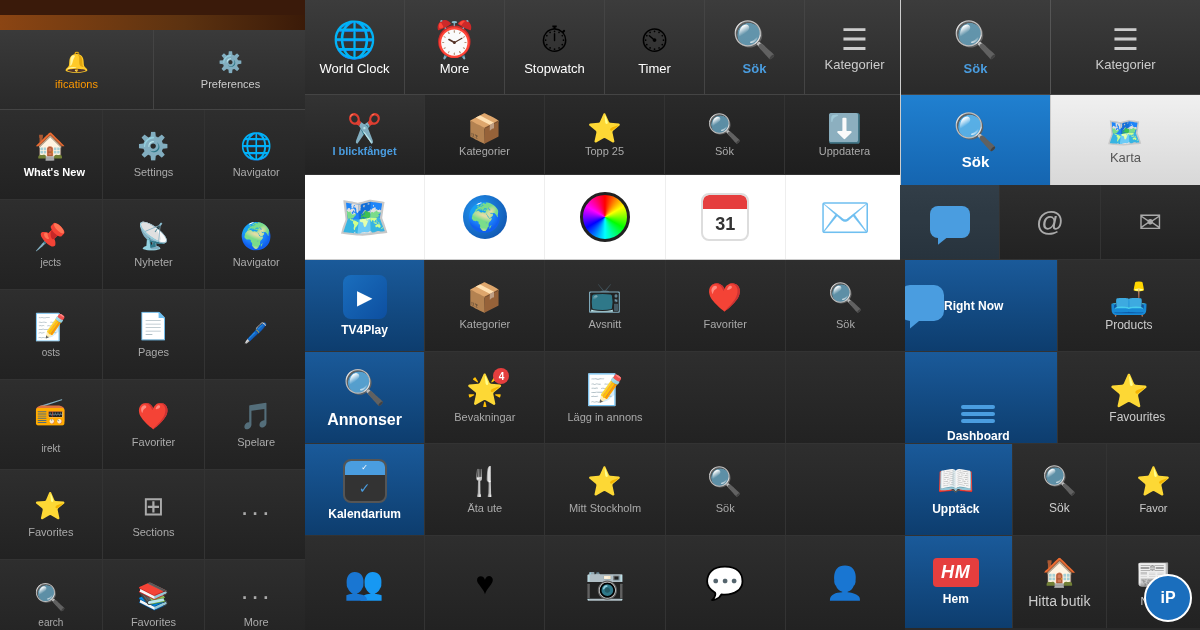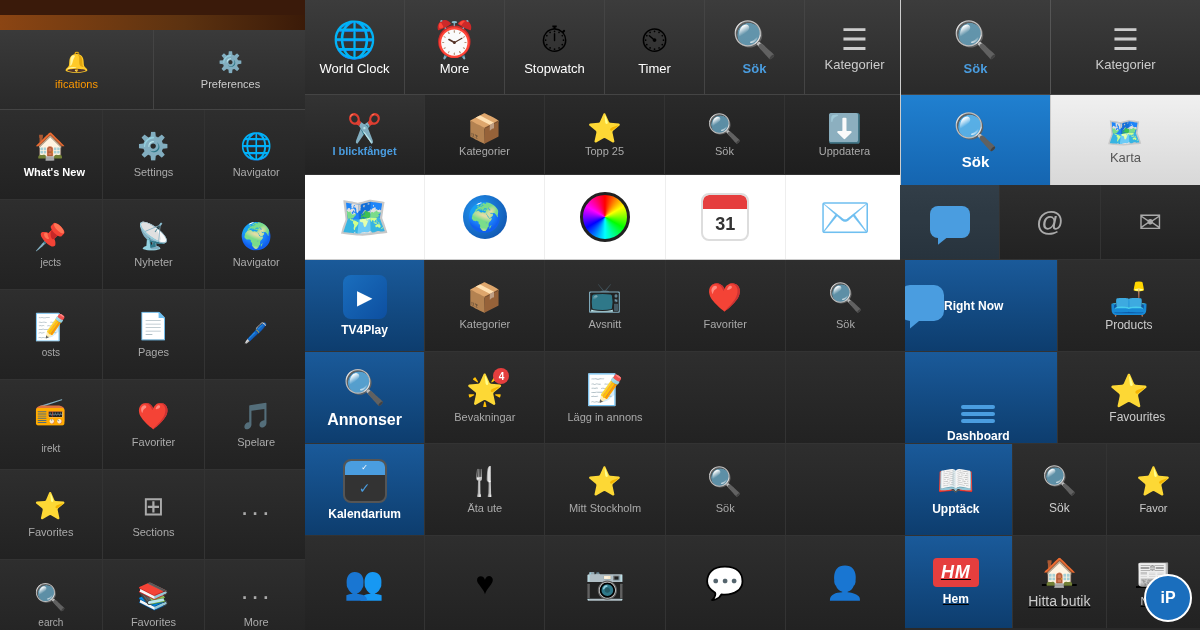--- a/index.html
+++ b/index.html
@@ -424,21 +424,21 @@
     <div style="flex:1; display:flex; flex-direction:column; align-items:center; justify-content:center; background:linear-gradient(to bottom,#2e2e2e,#222); border-right:1px solid #333; cursor:pointer;">
       <span style="font-size:28px;margin-bottom:4px;">🔍</span>
       <span style="font-size:12px;color:#ccc;">Sök</span>
     </div>
     <div style="flex:1; display:flex; flex-direction:column; align-items:center; justify-content:center; background:linear-gradient(to bottom,#2e2e2e,#222); cursor:pointer;">
       <span style="font-size:28px;margin-bottom:4px;">⭐</span>
       <span style="font-size:11px;color:#ccc;">Favor</span>
     </div>
   </div>
 
-  <div style="display:flex; height:92px;text-decoration:underline;">
+  <div style="display:flex; height:92px;">
     <div style="flex:1.2; display:flex; flex-direction:column; align-items:center; justify-content:center; background:linear-gradient(to bottom,#1a5a9a,#0d3d6e); border-right:1px solid #333; cursor:pointer;">
       <div style="background:#e53e3e;padding:4px 8px;border-radius:4px;margin-bottom:5px;">
         <span style="font-size:18px;color:#fff;font-weight:bold;font-style:italic;letter-spacing:1px;">HM</span>
       </div>
       <span style="font-size:12px;color:#fff;font-weight:bold;">Hem</span>
     </div>
     <div style="flex:1; display:flex; flex-direction:column; align-items:center; justify-content:center; background:linear-gradient(to bottom,#2e2e2e,#222); border-right:1px solid #333; cursor:pointer;">
       <span style="font-size:28px;margin-bottom:4px;">🏠</span>
       <span style="font-size:14px;color:#ccc;text-align:center;">Hitta butik</span>
     </div>

